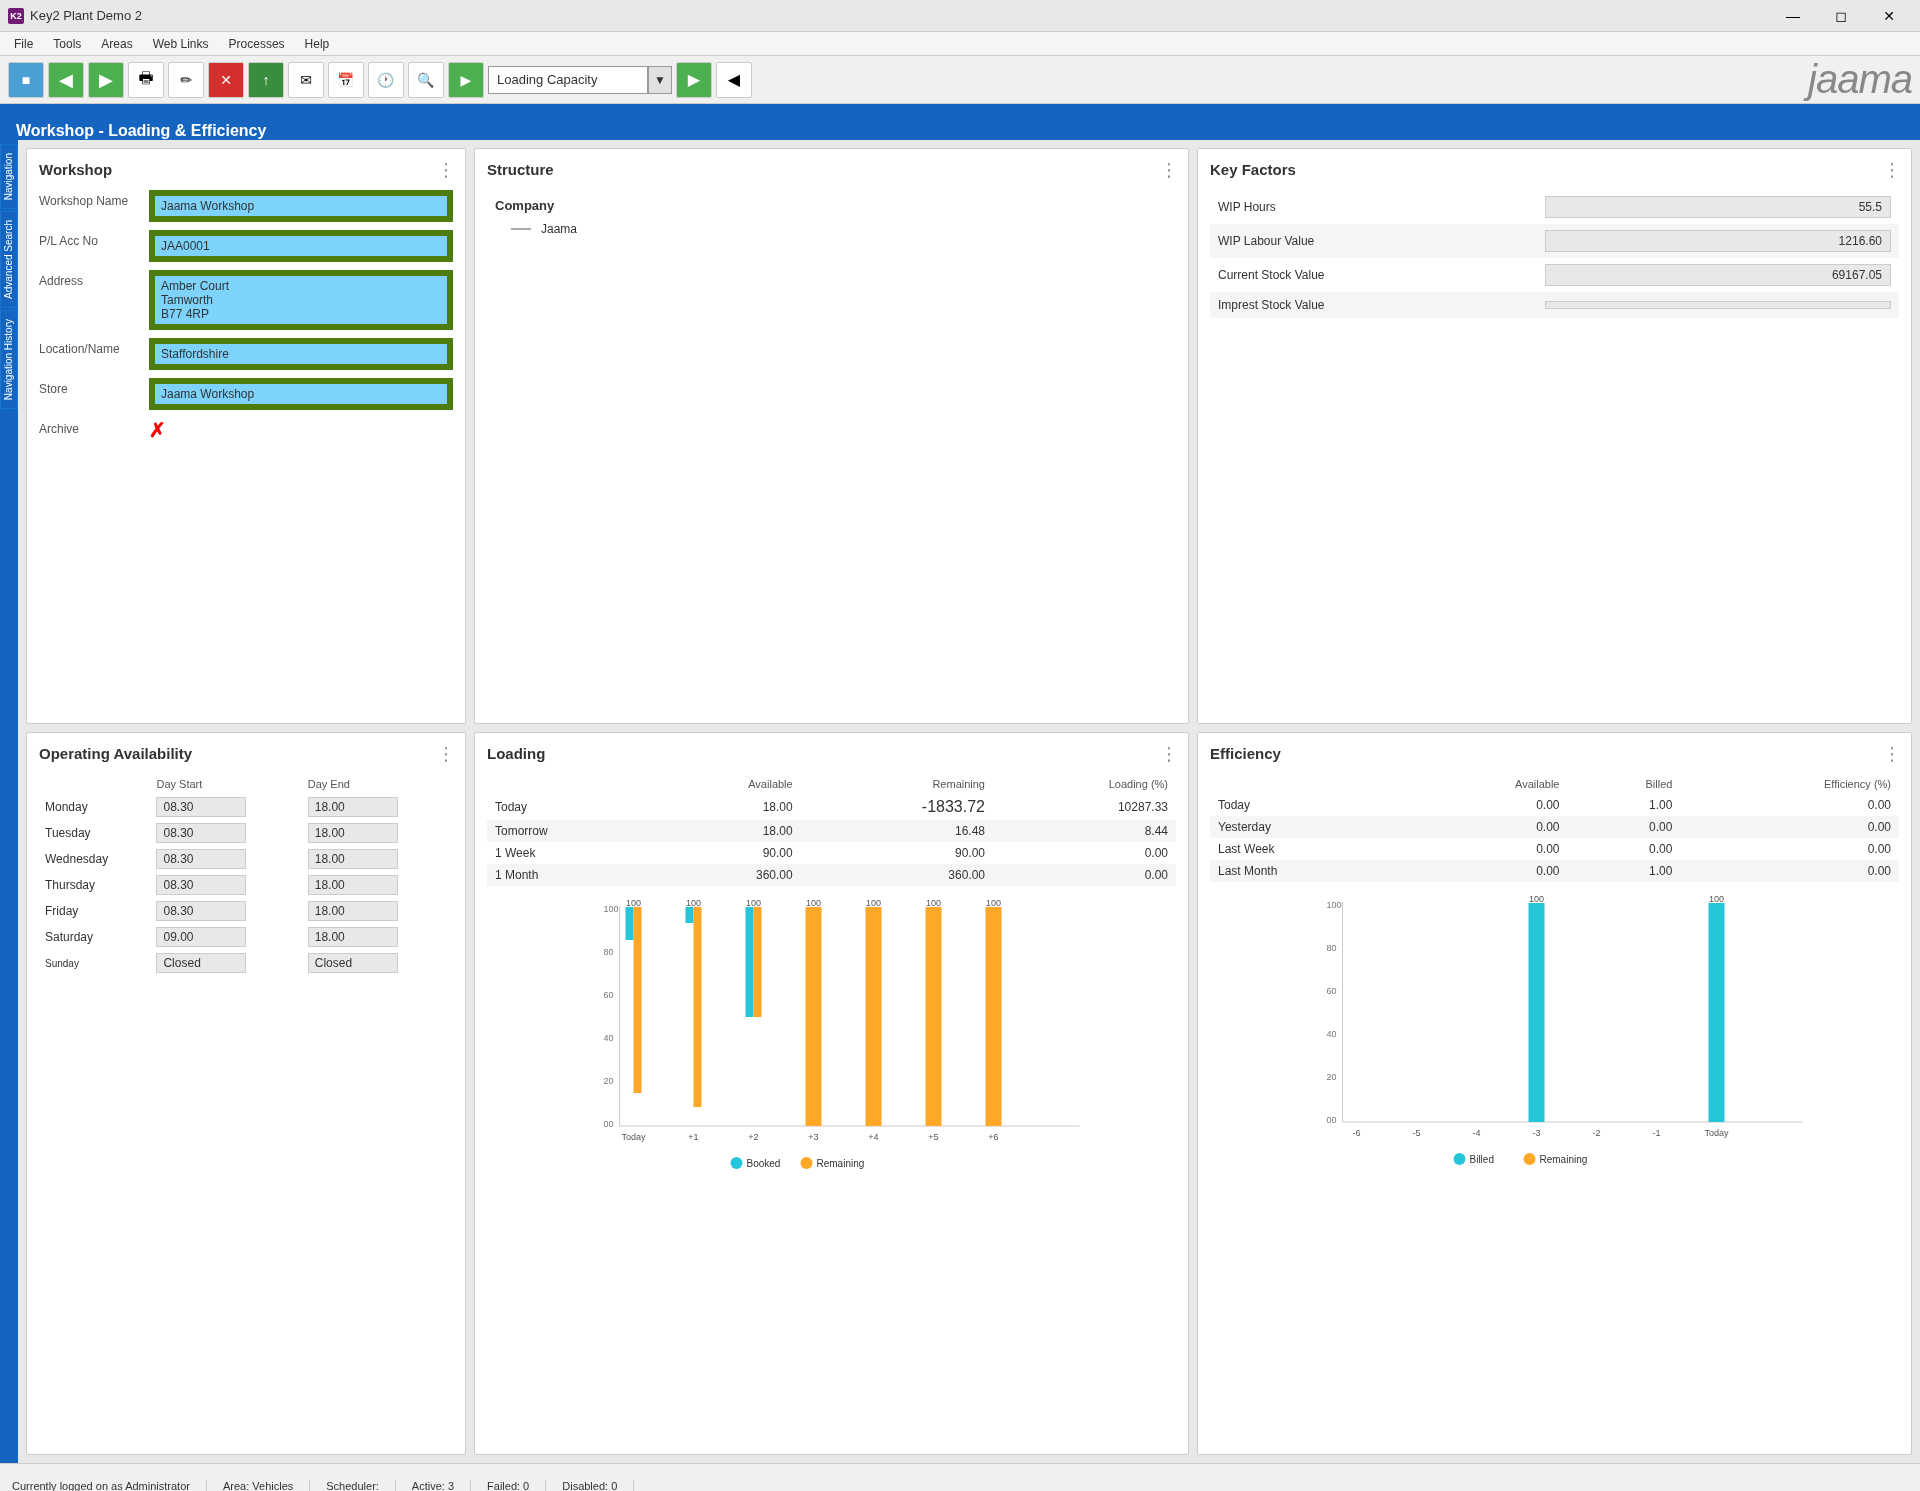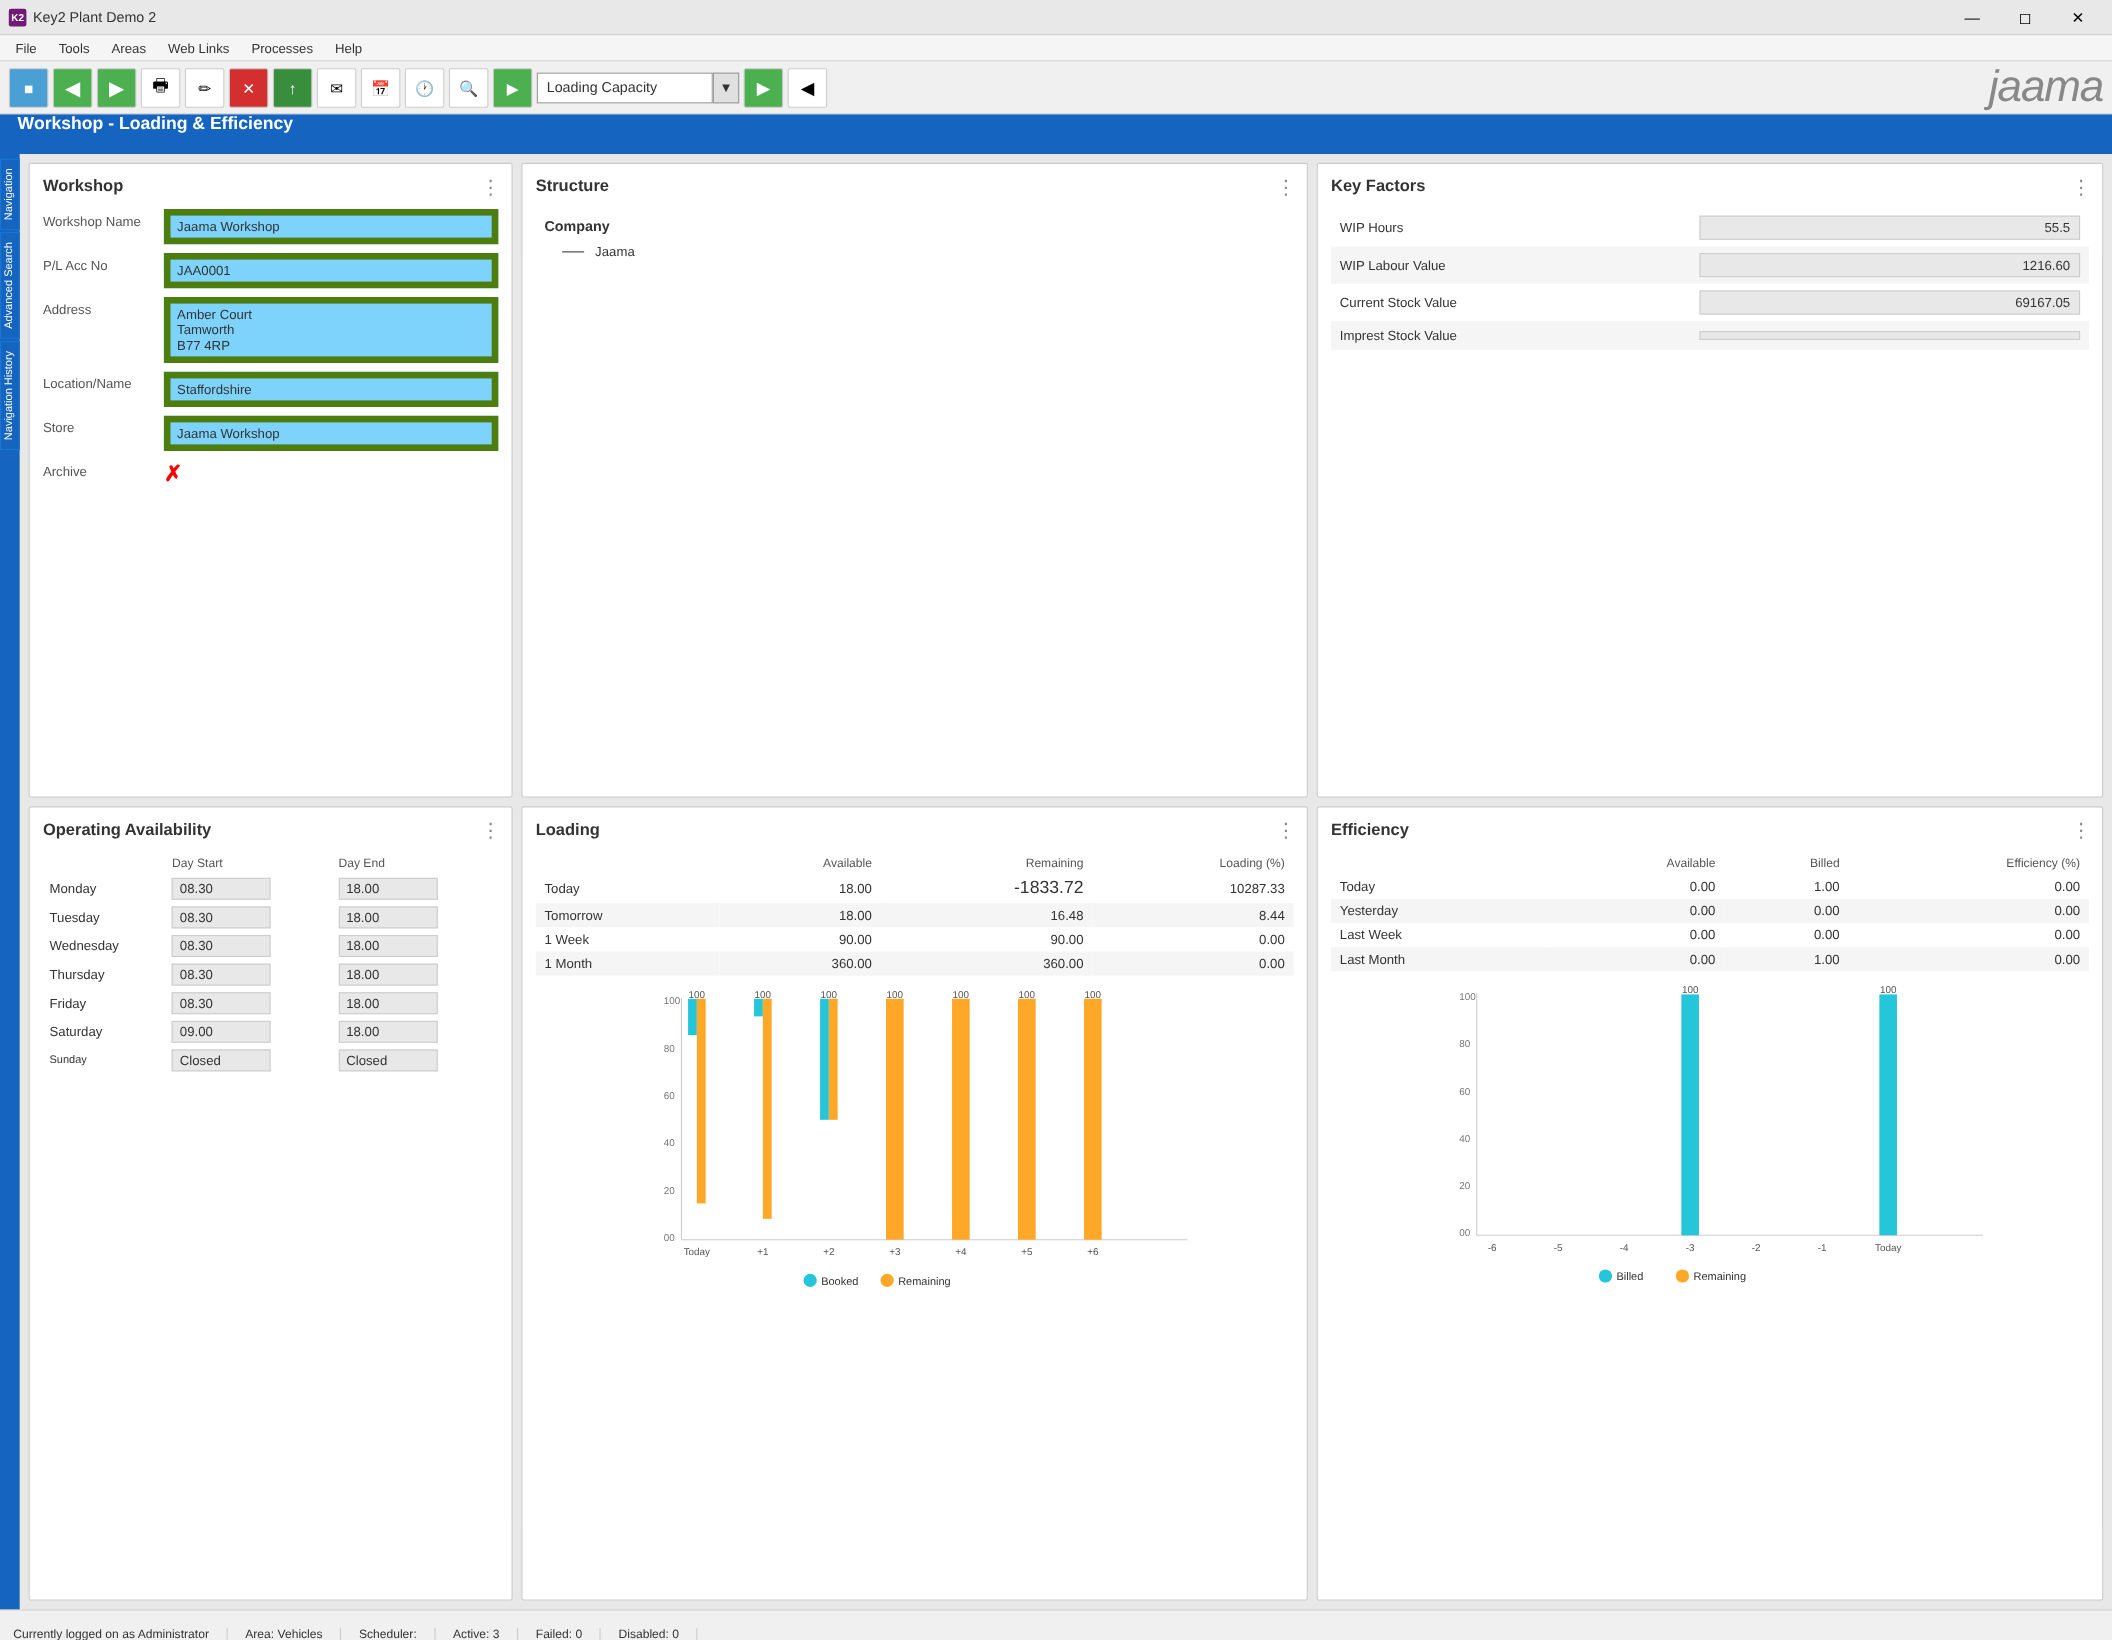--- a/index.html
+++ b/index.html
@@ -18,21 +18,21 @@
 
     
     .toolbar { background: #f0f0f0; height: 48px; display: flex; align-items: center; padding: 0 8px; gap: 4px; border-bottom: 1px solid #ccc; }
     .toolbar-btn { width: 36px; height: 36px; border: 1px solid #ccc; background: white; cursor: pointer; display: flex; align-items: center; justify-content: center; border-radius: 2px; font-size: 16px; }
     .toolbar-dropdown { display: flex; align-items: center; border: 1px solid #999; background: white; height: 28px; padding: 0 8px; min-width: 160px; font-size: 13px; }
     .toolbar-dropdown-arrow { border: 1px solid #999; background: #e0e0e0; height: 28px; width: 24px; display: flex; align-items: center; justify-content: center; cursor: pointer; }
     .jaama-logo { margin-left: auto; font-size: 42px; color: #999; font-style: italic; font-weight: 300; letter-spacing: -2px; }
     .jaama-logo span { color: #333; }
 
     
-    .page-header { background: #1565C0; color: white; height: 36px; display: flex; align-items: flex-start; padding: 0 16px; font-size: 16px; font-weight: bold; }
+    .page-header { background: #1565C0; color: white; height: 36px; display: flex; align-items: flex-end; padding: 0 16px; font-size: 16px; font-weight: bold; }
 
     
     .left-nav { width: 18px; background: #1565C0; display: flex; flex-direction: column; gap: 2px; padding: 4px 0; }
     .nav-tab { background: #1565C0; color: white; writing-mode: vertical-rl; transform: rotate(180deg); font-size: 10px; padding: 8px 2px; cursor: pointer; white-space: nowrap; border: 1px solid #1976D2; }
 
     
     .content-area { flex: 1; overflow: auto; padding: 8px; display: grid; grid-template-columns: 440px 1fr 1fr; grid-template-rows: auto auto; gap: 8px; background: #e8e8e8; }
 
     
     .panel { background: white; border: 1px solid #ccc; border-radius: 2px; padding: 12px; position: relative; }

